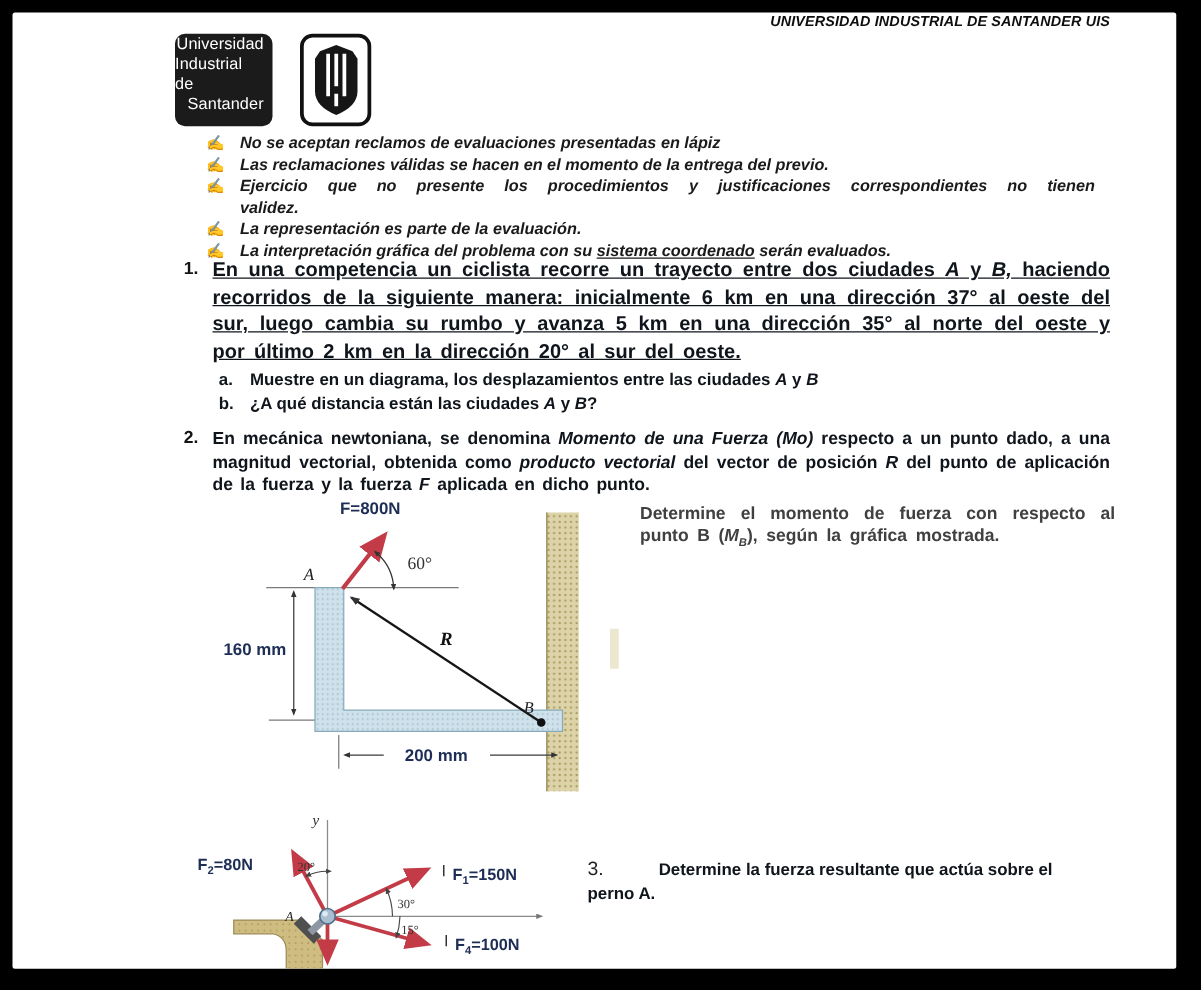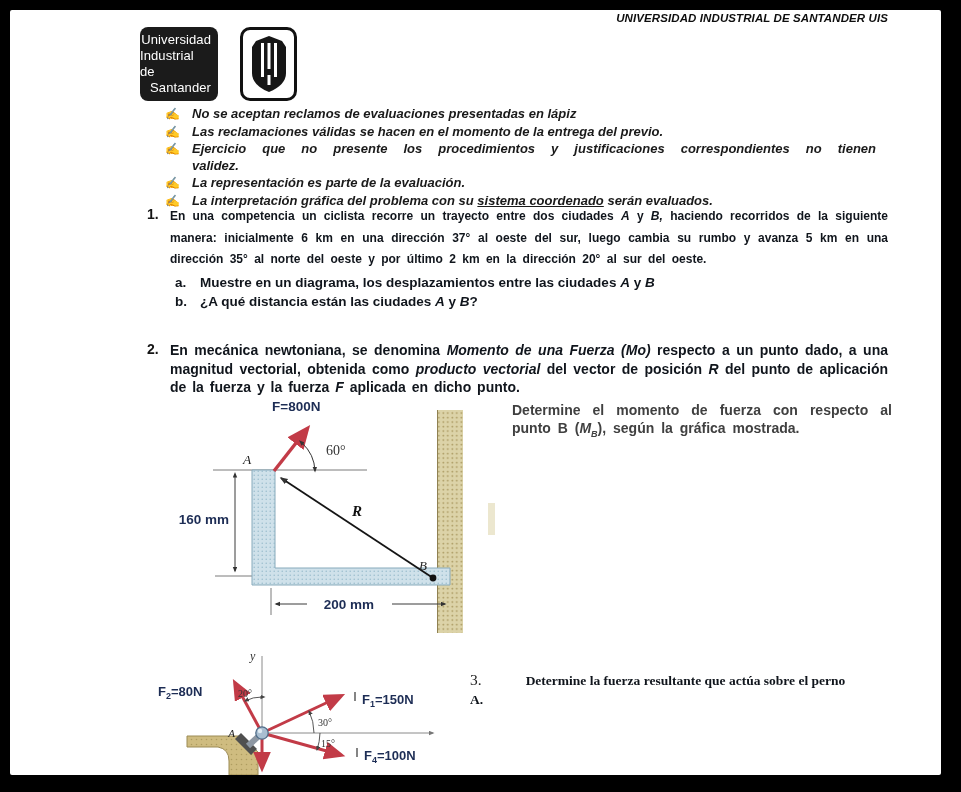--- a/index.html
+++ b/index.html
@@ -8,21 +8,21 @@
     font-family:"Liberation Sans",sans-serif;
   }
   .page{
     position:absolute;left:10px;top:10px;width:931px;height:765px;
     background:#fff;border-radius:2px;overflow:hidden;color:#141414;
   }
   
   .logo-black{
     position:absolute;left:130px;top:17px;width:78px;height:74px;
     background:#1b1b1b;border-radius:8px;color:#fff;
-    display:flex;flex-direction:column;justify-content:center;align-items:flex-end;
+    display:flex;flex-direction:column;align-items:flex-end;
     padding-right:7px;box-sizing:border-box;
     font-size:13px;line-height:16px;font-weight:500;letter-spacing:.1px;
   }
   .logo-white{
     position:absolute;left:230px;top:17px;width:57px;height:74px;
     background:#fff;border:3px solid #111;border-radius:10px;box-sizing:border-box;
     display:flex;align-items:center;justify-content:center;
   }
   .hdr{
     position:absolute;right:53px;top:0;text-align:left;
@@ -33,36 +33,36 @@
   .rule{display:flex;margin-bottom:1px;font-style:italic;font-weight:600;
         font-size:13px;line-height:16.5px;color:#1a1a1a;}
   .rule .glyph{width:27px;flex:0 0 27px;font-style:normal;font-size:12px;color:#222;}
   .rule .rtext{width:684px;}
   .rule .sp{word-spacing:8.5px;text-align:justify;}
   .u{text-decoration:underline;font-weight:700;}
   
   .q{position:absolute;display:flex;}
   .qnum{flex:0 0 23px;font-weight:bold;font-size:14px;}
   .qbody{width:718px;}
-  .qpara{font-weight:bold;font-size:12px;line-height:21.5px;text-align:justify;
-         word-spacing:3px;color:#10151c;}
+  .qpara{font-weight:bold;font-size:16px;line-height:21.5px;text-align:justify;
+         word-spacing:3px;color:#10151c;text-decoration:underline;}
   .qpara2{font-weight:bold;font-size:14px;line-height:18.5px;text-align:justify;
           word-spacing:2px;color:#10151c;}
   .sub-item{display:flex;font-weight:bold;font-size:13.5px;line-height:19px;
             color:#10151c;margin-left:5px;}
   .sub-item .slab{flex:0 0 25px;}
   .q1ab{margin-top:2px;}
   .prompt2{
     position:absolute;left:502px;top:392px;width:380px;
     font-weight:bold;font-size:14px;line-height:17.5px;text-align:justify;
     word-spacing:3px;color:#404040;
   }
   .q3{
-    position:absolute;left:460px;top:660px;width:377px;
-    font-weight:bold;font-size:13.5px;line-height:19px;color:#10151c;font-family:Liberation Serif, serif;
+    position:absolute;left:460px;top:676px;width:377px;
+    font-weight:bold;font-size:13.5px;line-height:19px;color:#10151c;
   }
   .q3 .q3num{font-weight:400;font-size:15.5px;color:#222;margin-right:44px;}
   sub{font-size:9px;}
   .figwrap{position:absolute;}
   svg text{user-select:none;}
 </style>
 </head>
 <body>
 
 <div class="page">

